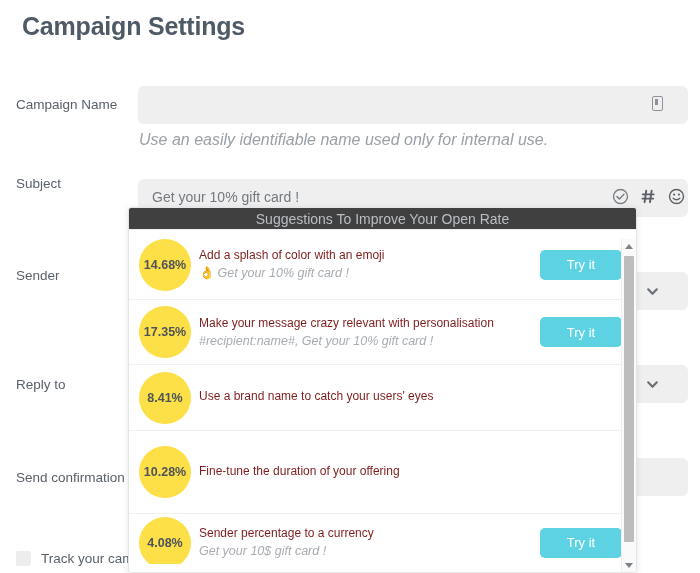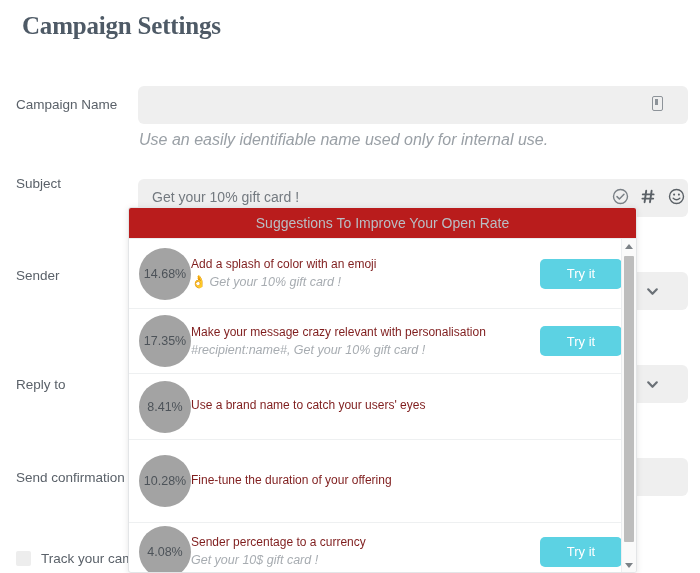--- a/index.html
+++ b/index.html
@@ -18,21 +18,20 @@
 
   
   .page-title {
     position: absolute;
     left: 22px;
     top: 12px;
     font-size: 25px;
     font-weight: bold;
     letter-spacing: -0.2px;
     color: #4e5a66;
-    font-family: Liberation Serif, serif;
   }
 
   
   .form-row {
     position: absolute;
     left: 0;
     width: 700px;
   }
   .form-label {
     position: absolute;
@@ -188,22 +187,22 @@
     width: 509px;
     height: 366px;
     background: #ffffff;
     border: 1px solid #e3e5e7;
     border-radius: 3px;
     box-shadow: 0 1px 6px rgba(0,0,0,0.10);
     overflow: hidden;
     box-sizing: border-box;
   }
   #suggestions-header {
-    height: 31px;
-    background: #b91c1c;
+    height: 22px;
+    background: #404040;
     border-bottom: 1px solid #eceef0;
     display: flex;
     align-items: center;
     justify-content: center;
     font-size: 14px;
     color: #b9bec4;
     box-sizing: border-box;
   }
   #suggestions-list {
     position: relative;
@@ -216,27 +215,28 @@
     align-items: center;
     padding: 0 14px 0 10px;
     border-bottom: 1px solid #eef0f1;
     box-sizing: border-box;
   }
   .badge {
     flex: 0 0 auto;
     width: 52px;
     height: 52px;
     border-radius: 50%;
-    background: #a3a3a3;
+    background: #fde047;
     display: flex;
     align-items: center;
     justify-content: center;
     font-size: 12.5px;
-    font-weight: normal;
+    font-weight: bold;
     color: #4d5359;
+    margin-right: 8px;
   }
   .sugg-body {
     flex: 1 1 auto;
     min-width: 0;
     padding-right: 8px;
   }
   .sugg-title {
     font-size: 12px;
     color: #7f1d1d;
     margin-bottom: 3px;

